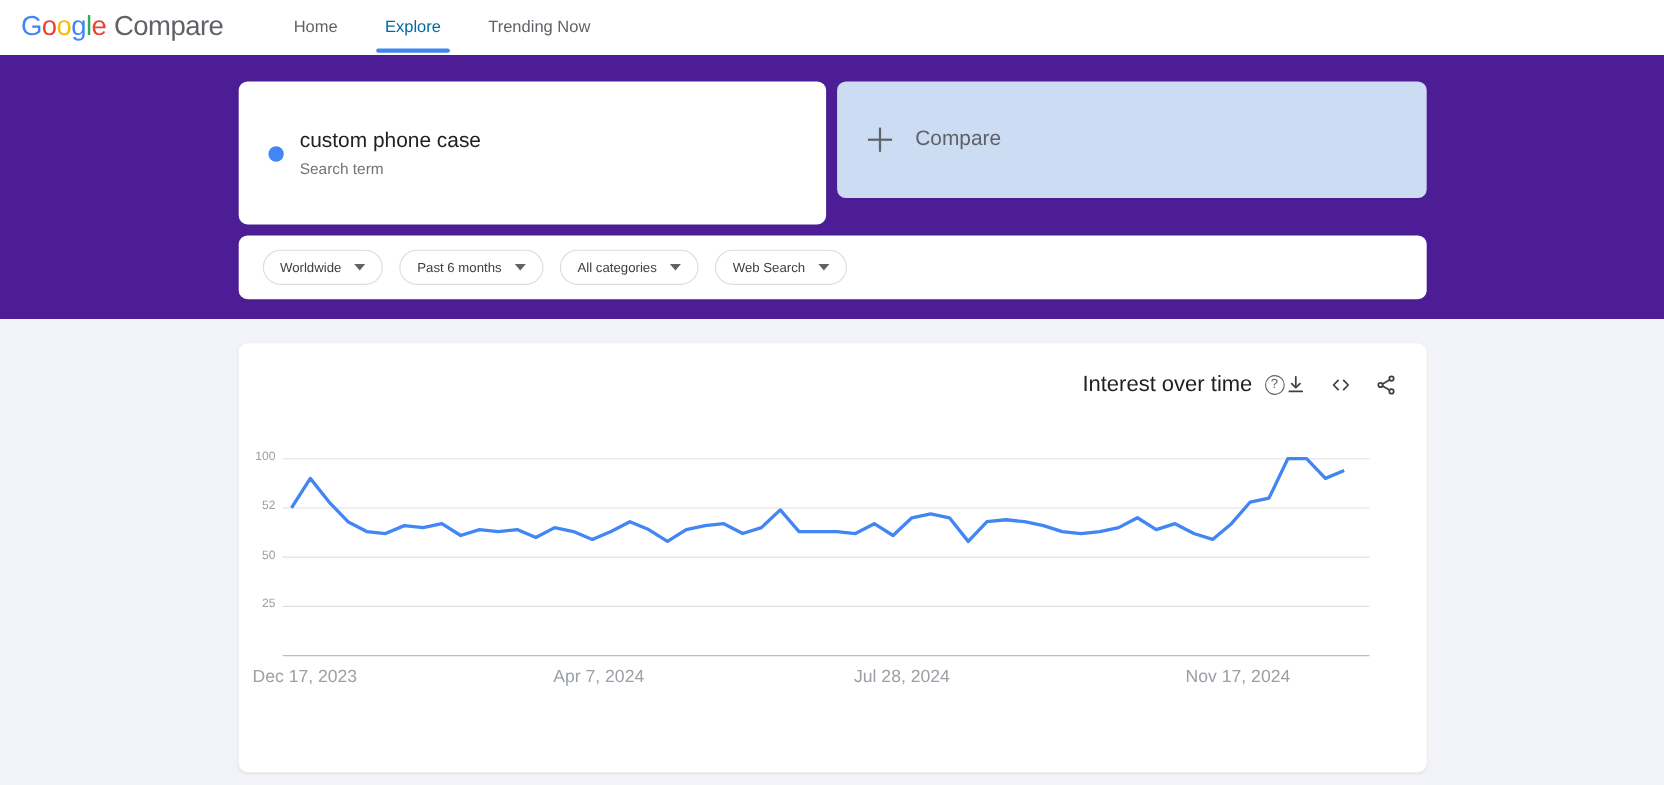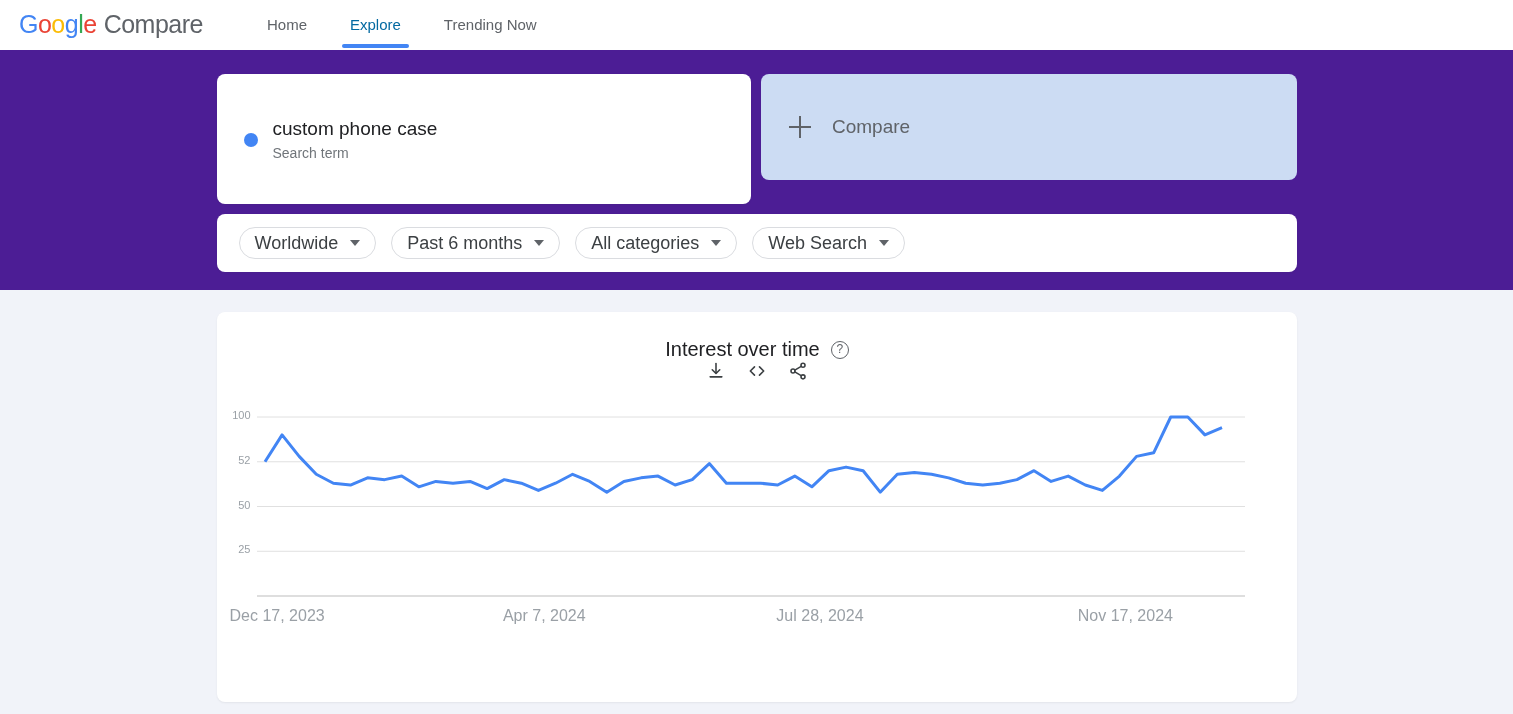--- a/index.html
+++ b/index.html
@@ -134,21 +134,21 @@
     gap: 15px;
     box-shadow: 0 1px 2px rgba(60,64,67,0.08);
   }
   .chip {
     height: 32px;
     border: 1px solid #dadce0;
     border-radius: 16px;
     display: inline-flex;
     align-items: center;
     padding: 0 15px;
-    font-size: 18px;
+    font-size: 12px;
     color: #3c4043;
     cursor: pointer;
     background: #fff;
     white-space: nowrap;
   }
   .chip .caret {
     margin-left: 12px;
     width: 0; height: 0;
     border-left: 5px solid transparent;
     border-right: 5px solid transparent;
@@ -162,21 +162,20 @@
     border-radius: 8px;
     height: 390px;
     position: relative;
     box-shadow: 0 1px 2px rgba(60,64,67,0.08);
   }
   .chart-head {
     display: flex;
     align-items: center;
     padding: 26px 27px 0 28px;
     justify-content: flex-end;
-    flex-direction: column;
   }
   .chart-title-wrap { display: flex; align-items: center; }
   .chart-title { font-size: 20px; color: #202124; }
   .help-icon {
     margin-left: 11px;
     width: 18px; height: 18px;
     border: 1.5px solid #5f6368;
     border-radius: 50%;
     color: #5f6368;
     font-size: 12px;

